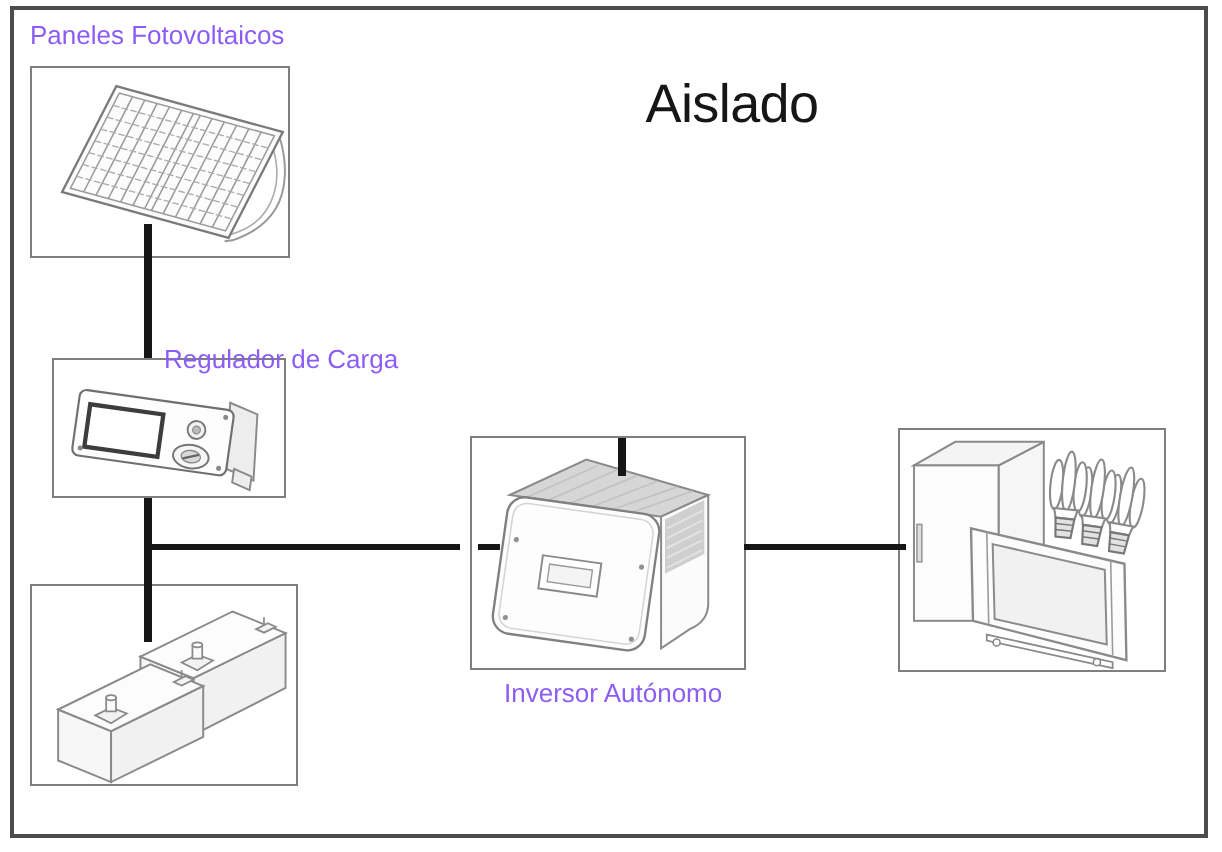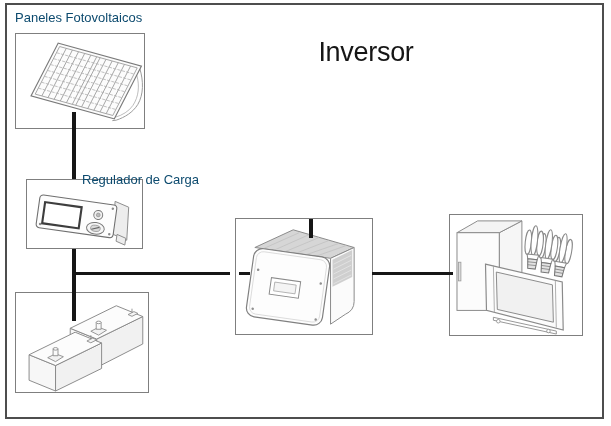--- a/index.html
+++ b/index.html
@@ -10,42 +10,43 @@
   .frame{
     position:absolute;left:5px;top:3px;width:599px;height:416px;
     border:2px solid #4d4d4d;box-sizing:border-box;z-index:1;
   }
   .title{
     position:absolute;left:216px;top:37px;width:300px;text-align:center;
     font-size:27px;line-height:31px;color:#161616;z-index:4;letter-spacing:-0.3px;
   }
   .lbl{
     position:absolute;font-size:13px;line-height:14px;white-space:nowrap;
-    color:#0c4a6e;z-index:4;
+    color:#8b5cf6;z-index:4;
   }
   .node{
     position:absolute;border:1px solid #7f7f7f;background:#ffffff;
     box-sizing:border-box;z-index:2;
   }
   .node svg{position:absolute;left:0;top:0;width:100%;height:100%;}
   .wire{position:absolute;background:#161616;z-index:6;}
 </style>
 </head>
 <body>
 
 <div class="canvas">
 
   <div class="frame"></div>
 
   <div class="title">
-    <div>Inversor</div>
+    <div>Aislado</div>
   </div>
 
   <div class="lbl" style="left:15px;top:11px">Paneles Fotovoltaicos</div>
   <div class="lbl" style="left:82px;top:173px">Regulador de Carga</div>
+  <div class="lbl" style="left:252px;top:340px">Inversor Autónomo</div>
 
   <div class="wire" style="left:72px;top:112px;width:4px;height:67px"></div>
   <div class="wire" style="left:72px;top:249px;width:4px;height:72px"></div>
   <div class="wire" style="left:74px;top:272px;width:156px;height:3px"></div>
   <div class="wire" style="left:239px;top:272px;width:11px;height:3px"></div>
   <div class="wire" style="left:309px;top:219px;width:4px;height:19px"></div>
   <div class="wire" style="left:372px;top:272px;width:81px;height:3px"></div>
 
   <div class="node" style="left:15px;top:33px;width:130px;height:96px">
     <svg viewBox="0 0 130 96">

